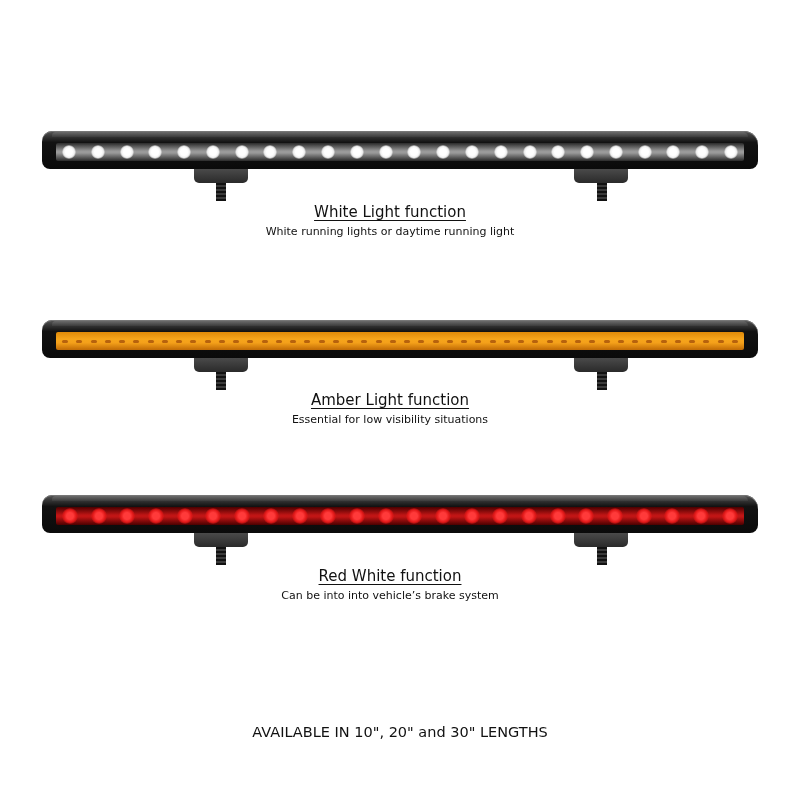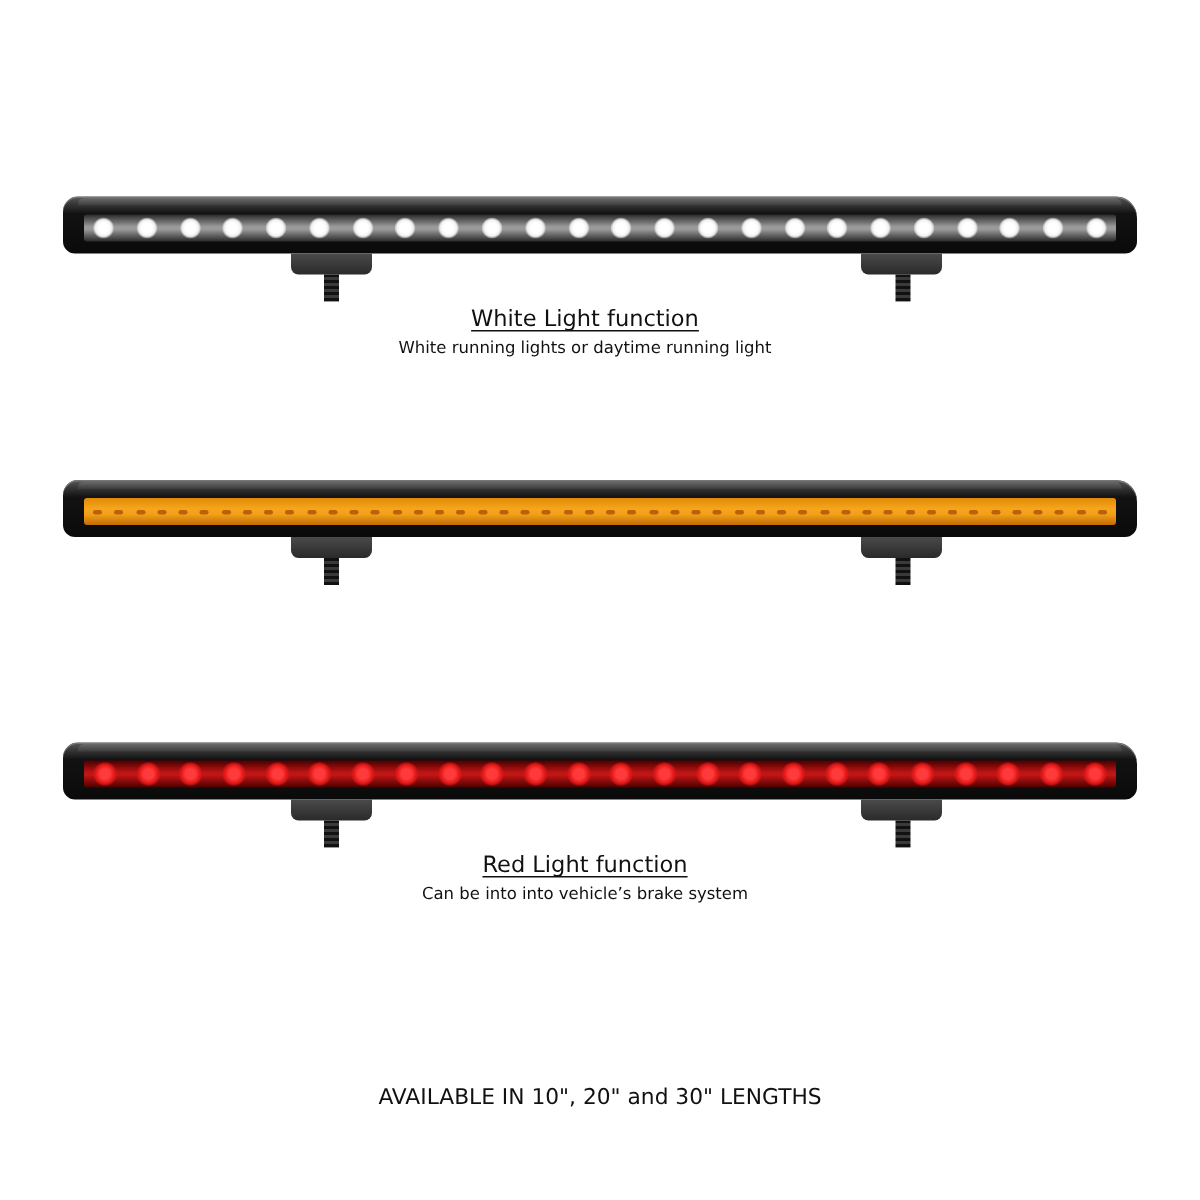--- a/index.html
+++ b/index.html
@@ -134,20 +134,22 @@
         <span class="led amber"></span>
         <span class="led amber"></span>
       </div>
   </div>
   <div class="mount" style="left:154px;"></div>
   <div class="bolt" style="left:176px;"></div>
   <div class="mount" style="left:534px;"></div>
   <div class="bolt" style="left:557px;"></div>
 </div>
 <div class="caption" style="top:390px;">
+  <div class="cap-title">Amber Light function</div>
+  <div class="cap-desc">Essential for low visibility situations</div>
 </div>
 
 <div class="bar-wrap" style="top:495px;">
   <div class="bar">
     <div class="lens red">
         <span class="led red"></span>
         <span class="led red"></span>
         <span class="led red"></span>
         <span class="led red"></span>
         <span class="led red"></span>
@@ -171,17 +173,17 @@
         <span class="led red"></span>
         <span class="led red"></span>
       </div>
   </div>
   <div class="mount" style="left:154px;"></div>
   <div class="bolt" style="left:176px;"></div>
   <div class="mount" style="left:534px;"></div>
   <div class="bolt" style="left:557px;"></div>
 </div>
 <div class="caption" style="top:566px;">
-  <div class="cap-title">Red Light function</div>
+  <div class="cap-title">Red White function</div>
   <div class="cap-desc">Can be into into vehicle’s brake system</div>
 </div>
 
 <div class="footer">AVAILABLE IN 10", 20" and 30" LENGTHS</div>
 
 </body></html>

